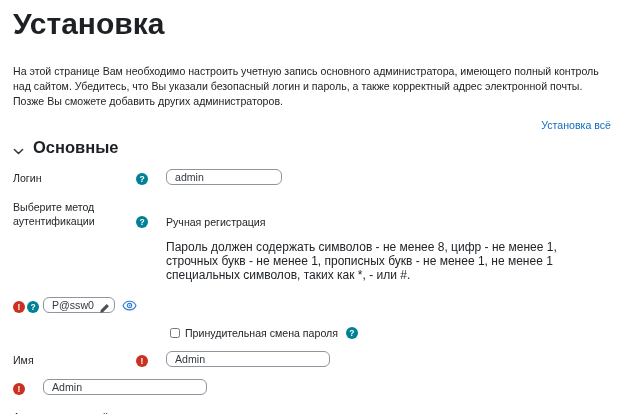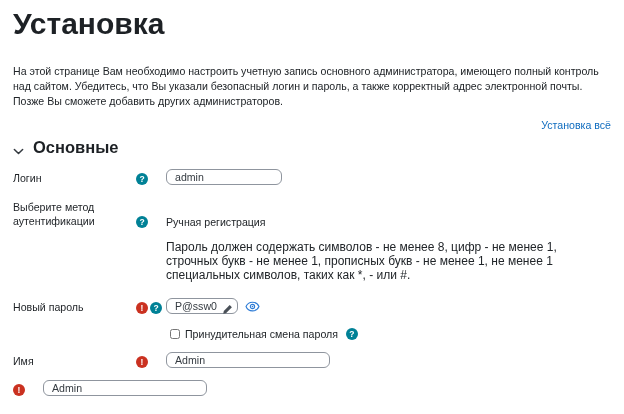--- a/index.html
+++ b/index.html
@@ -96,21 +96,20 @@
 
     <div class="row policy-row">
       <div class="lbl"></div>
       <div class="icons"></div>
       <div class="ctrl">
         <div class="policy">Пароль должен содержать символов - не менее 8, цифр - не менее 1, строчных букв - не менее 1, прописных букв - не менее 1, не менее 1 специальных символов, таких как *, - или #.</div>
       </div>
     </div>
 
     <div class="row">
-      <div class="lbl">Новый пароль</div>
       <div class="icons">
         <span class="req">!</span>
         <span class="help">?</span>
       </div>
       <div class="ctrl pw-ctrl">
         <span class="pw-wrap">
           <input type="text" class="txt w-pass" value="P@ssw0rd" style="">
           <span class="pencil">
             <svg width="11" height="11" viewBox="0 0 16 16">
                 <path d="M11.2 1.6l3.2 3.2-8.6 8.6-4 .8.8-4z" fill="#495057"></path>

